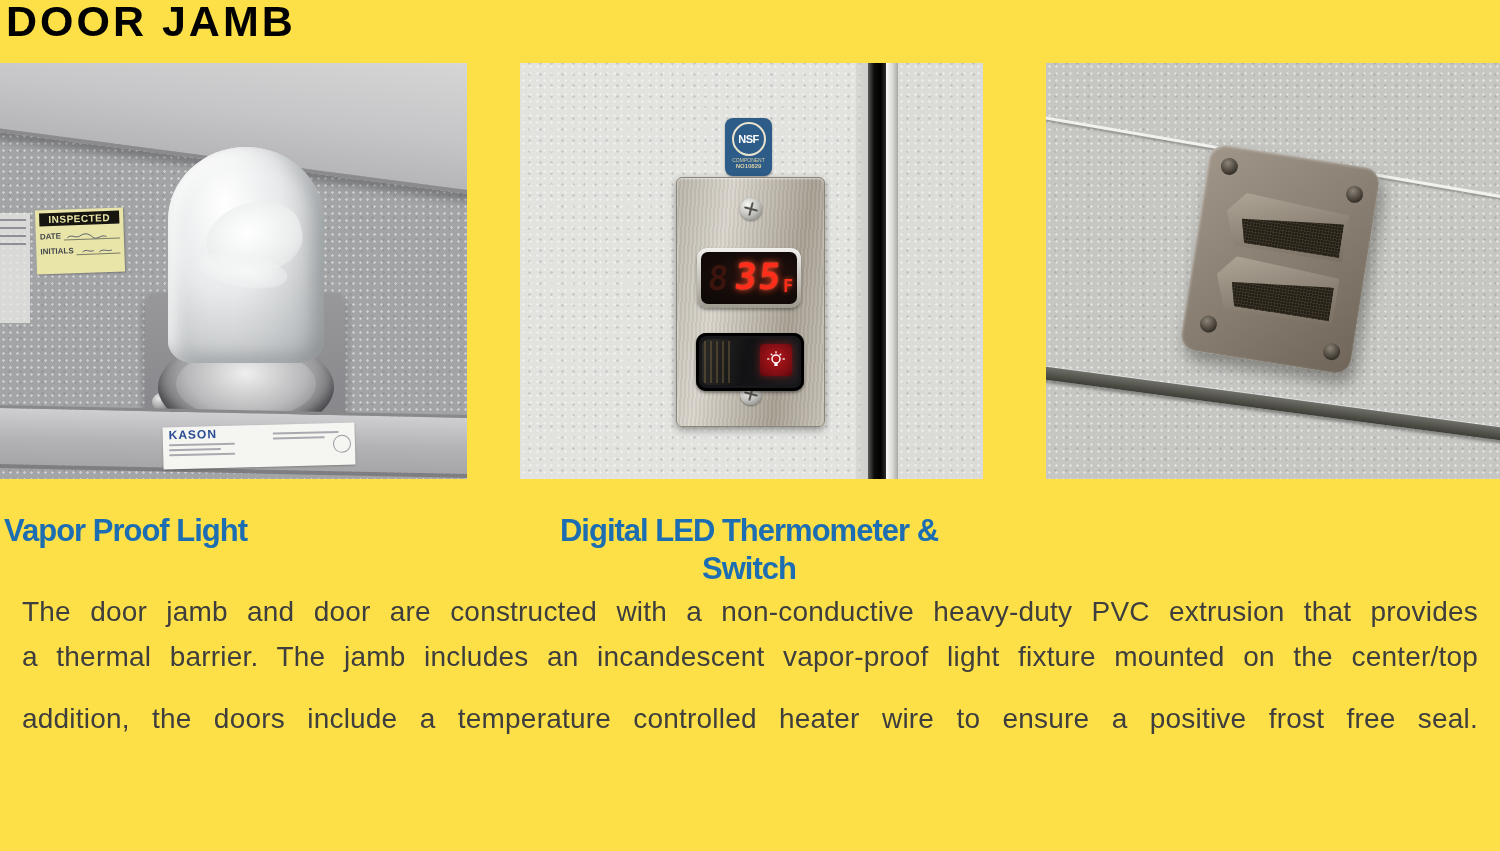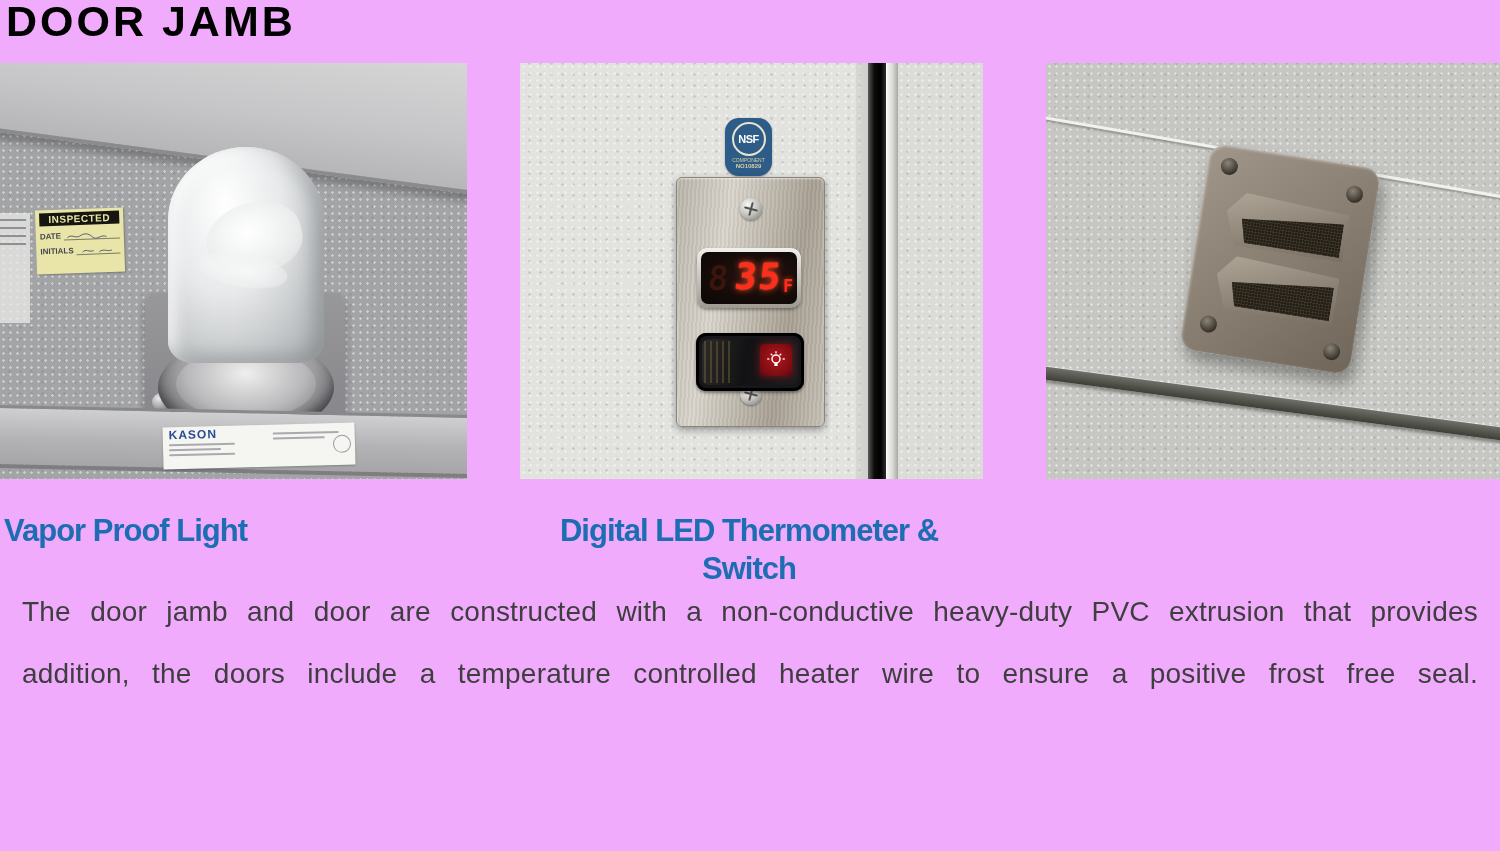--- a/index.html
+++ b/index.html
@@ -1,16 +1,16 @@
 <!DOCTYPE html>
 <html><head>
 <meta charset="utf-8">
 <style>
   html,body{margin:0;padding:0;background:#fff;}
-  .page{position:relative;width:1500px;height:851px;background:#f0abfc;overflow:hidden;
+  .page{position:relative;width:1500px;height:851px;background:#fde047;overflow:hidden;
         font-family:"Liberation Sans","DejaVu Sans",sans-serif;}
   .title{position:absolute;left:6px;top:-2px;margin:0;font-size:43px;line-height:46px;
          font-weight:700;letter-spacing:3px;color:#29252
 6;}
   figure{margin:0;}
   .photo{position:absolute;top:63px;height:416px;overflow:hidden;}
   .tex{position:absolute;inset:0;pointer-events:none;
        background-image:radial-gradient(rgba(255,255,255,.45) 1px,transparent 1.5px),
                         radial-gradient(rgba(110,110,110,.22) 1px,transparent 1.5px);
        background-size:7px 7px,11px 11px;background-position:0 0,4px 6px;}
@@ -60,21 +60,21 @@
   .p1-frag i{display:block;height:2px;background:#8f9096;margin:6px 4px 0 4px;}
   
   .photo2{left:520px;width:463px;background:#e2e3df;}
   .gap-soft{position:absolute;left:336px;top:0;width:12px;height:100%;
             background:linear-gradient(to right,rgba(150,150,148,.15),#cfcfcb);}
   .gap-black{position:absolute;left:348px;top:0;width:18px;height:100%;
              background:linear-gradient(to right,#5a5a58,#0b0b0a 35%,#000 70%,#2e2e2c);}
   .gap-light{position:absolute;left:366px;top:0;width:12px;height:100%;
              background:linear-gradient(to right,#fbfbf9,#d9d9d5 55%,#a7a7a3);}
   .door-pane{position:absolute;left:378px;top:0;width:85px;height:100%;background:#dbdcd7;}
-  .nsf{position:absolute;left:205px;top:55px;width:47px;height:58px;background:#2d5c88;border-radius:14px;
+  .nsf{position:absolute;left:205px;top:55px;width:47px;height:58px;background:#2d5c88;border-radius:8px;
        box-shadow:0 1px 2px rgba(40,40,40,.4);text-align:center;color:#fff;}
   .nsf-circ{width:30px;height:30px;border:2px solid #e9e2cd;border-radius:50%;margin:4px auto 1px auto;
             display:flex;align-items:center;justify-content:center;}
   .nsf-brand{font-size:11px;font-weight:700;letter-spacing:-.5px;}
   .nsf-sub{font-size:5px;color:#d9cda3;line-height:6px;}
   .nsf-no{font-size:6px;color:#d9cda3;font-weight:700;line-height:7px;}
   .plate{position:absolute;left:156px;top:114px;width:147px;height:248px;border-radius:6px;
          background:linear-gradient(100deg,#b9b4aa,#d9d5cc 30%,#a79f92 72%,#c6c1b6);
          border:1px solid #8a8578;box-shadow:0 3px 7px rgba(30,30,30,.4),inset 0 1px 2px rgba(255,255,255,.6);}
   .plate .brush{position:absolute;inset:0;border-radius:6px;
@@ -277,19 +277,20 @@
       </div>
     </div>
   </figure>
 
   <div class="cap cap1">Vapor Proof Light</div>
   <div class="cap cap2">Digital LED Thermometer &amp; Switch</div>
 
   <div class="bodytext">
     <p class="para">
       <span class="ln just">The door jamb and door are constructed with a non-conductive heavy-duty PVC extrusion that provides</span>
+      <span class="ln just">a thermal barrier. The jamb includes an incandescent vapor-proof light fixture mounted on the center/top</span>
     </p>
     <p class="para">
       <span class="ln just">addition, the doors include a temperature controlled heater wire to ensure a positive frost free seal.</span>
     </p>
   </div>
 
 </div>
 
 </body></html>

